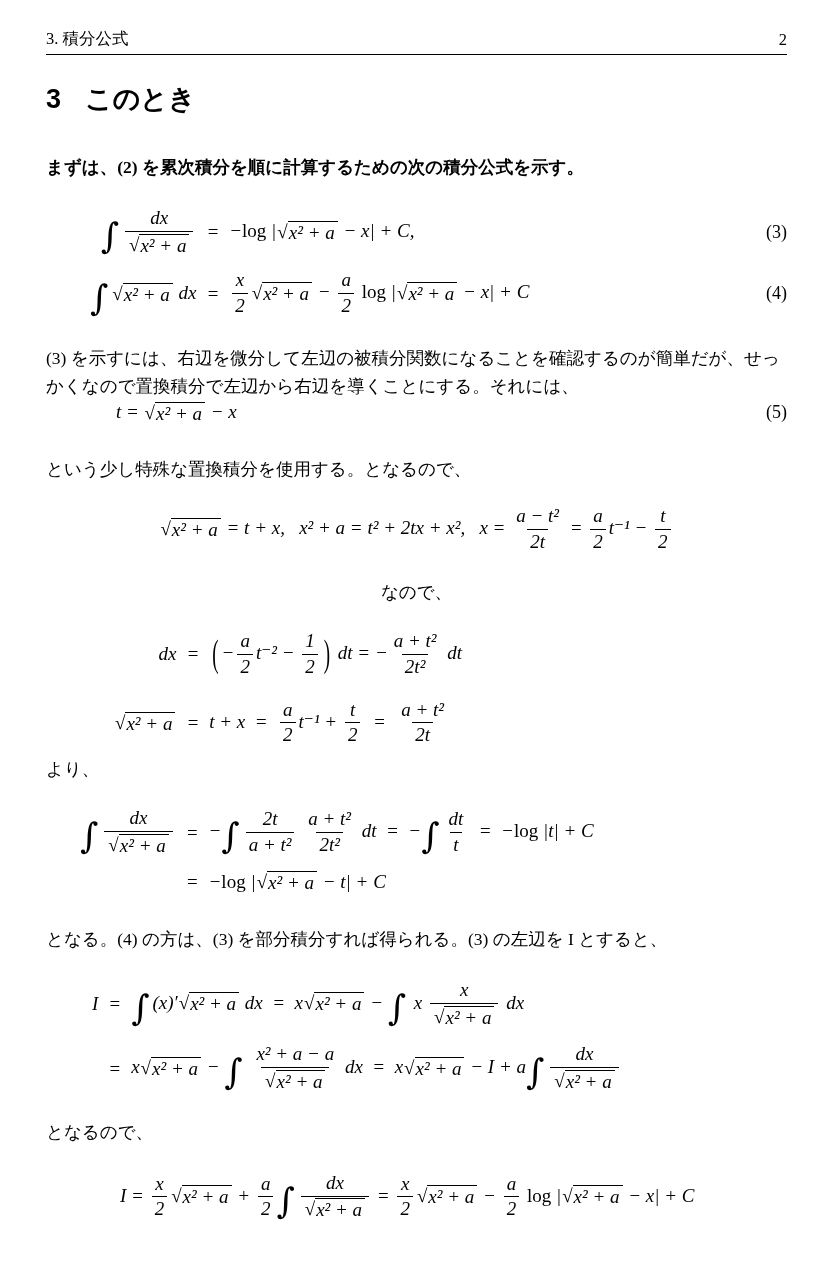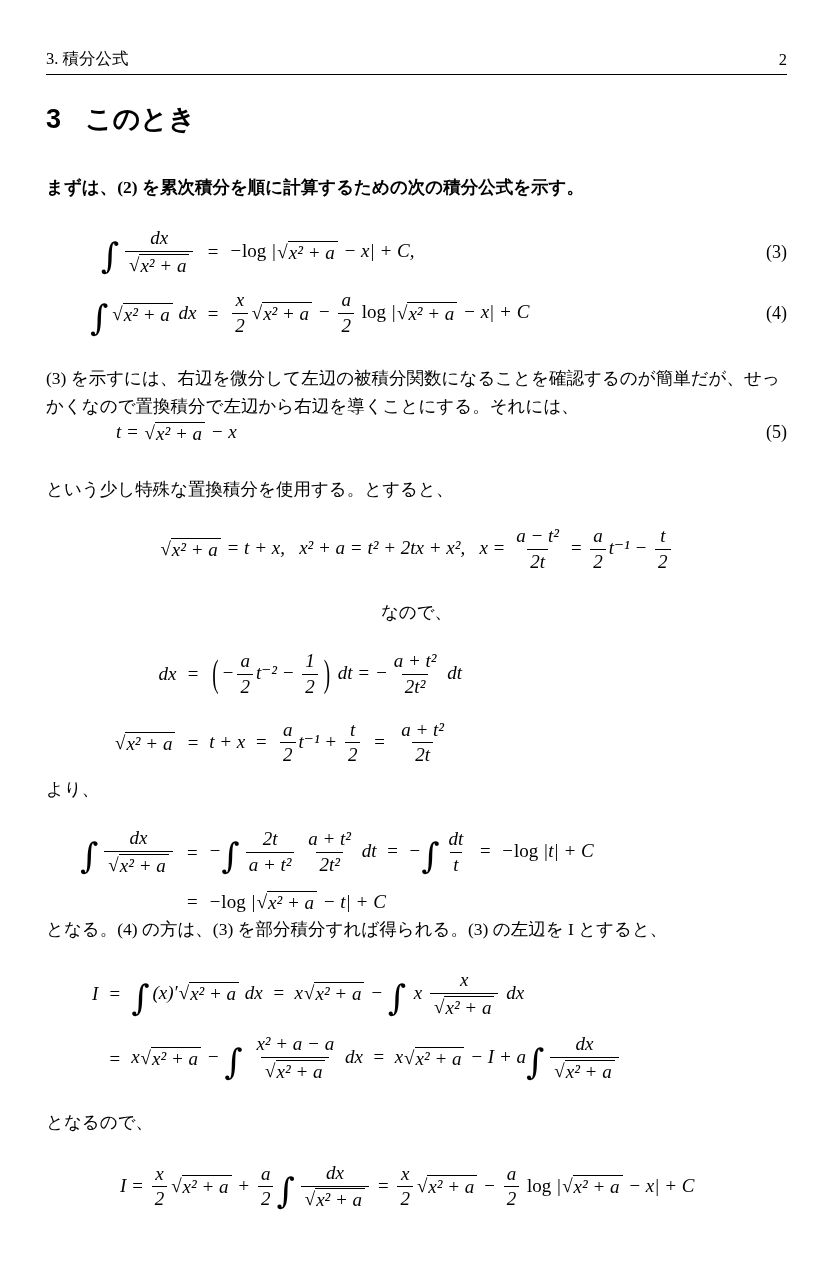--- a/index.html
+++ b/index.html
@@ -4,33 +4,33 @@
 <style>
   html,body{margin:0;padding:0;background:#e8e8e8;}
   .page{
     width:833px;height:1266px;overflow:hidden;background:#ffffff;color:#000;
     font-family:"Liberation Serif","DejaVu Serif",serif;
     position:relative;box-sizing:border-box;padding:0 46px;
   }
   
   .pagehead{
     display:flex;justify-content:space-between;align-items:flex-end;
-    padding-top:48px;padding-bottom:4px;border-bottom:1.5px solid #000;
+    padding-top:28px;padding-bottom:4px;border-bottom:1.5px solid #000;
     font-size:16.5px;
   }
   
   .sechead{
     margin-top:26px;display:flex;align-items:baseline;gap:24px;
     font-family:"Liberation Sans","DejaVu Sans",sans-serif;
     font-weight:bold;font-size:27px;
   }
   
   .para{font-size:17.5px;line-height:28px;margin:0;}
   .mt-p1{margin-top:36px;font-weight:bold;} .mt-p2{margin-top:26px;} .mt-p3{margin-top:30px;}
-  .mt-p4{margin-top:24px;text-align:center;} .mt-p5{margin-top:8px;} .mt-p6{}
+  .mt-p4{margin-top:24px;text-align:center;} .mt-p5{margin-top:8px;} .mt-p6{margin-top:30px;}
   .mt-p7{margin-top:24px;}
   
   .math{
     font-family:"Liberation Serif","DejaVu Serif",serif;
     font-style:italic;font-size:19px;white-space:pre;line-height:1.25;
   }
   .up{font-style:normal;}
   .eqnum{font-style:normal;font-size:18px;white-space:pre;}
   .int{font-style:normal;font-size:1.85em;line-height:0;vertical-align:-0.32em;margin-right:3px;font-family:"DejaVu Serif","Liberation Serif",serif;}
   .frac{display:inline-flex;flex-direction:column;align-items:center;vertical-align:middle;margin:0 3px;line-height:1.2;}
@@ -89,21 +89,21 @@
   </div>
 
   <p class="para mt-p2">(3) を示すには、右辺を微分して左辺の被積分関数になることを確認するのが簡単だが、せっかくなので置換積分で左辺から右辺を導くことにする。それには、</p>
 
   <div class="eqsingle blk-subst">
     <span class="math">t = <span class="sqrt"><span class="rad">√</span><span class="vinc">x² + a</span></span> − x</span>
     <span class="fill"></span>
     <span class="eqnum">(5)</span>
   </div>
 
-  <p class="para mt-p3">という少し特殊な置換積分を使用する。とすると、</p>
+  <p class="para mt-p3">という少し特殊な置換積分を使用する。となるので、</p>
 
   <div class="eqcenter blk-expand">
     <span class="math"><span class="sqrt"><span class="rad">√</span><span class="vinc">x² + a</span></span> = t + x,   x² + a = t² + 2tx + x²,   x = <span class="frac"><span class="fnum">a − t²</span><span class="fden">2t</span></span> = <span class="frac"><span class="fnum">a</span><span class="fden">2</span></span>t⁻¹ − <span class="frac"><span class="fnum">t</span><span class="fden">2</span></span></span>
   </div>
 
   <p class="para mt-p4">なので、</p>
 
   <div class="eqalign cols3 blk-dx">
     <span class="math lhs">dx</span>
     <span class="math rel">=</span>

